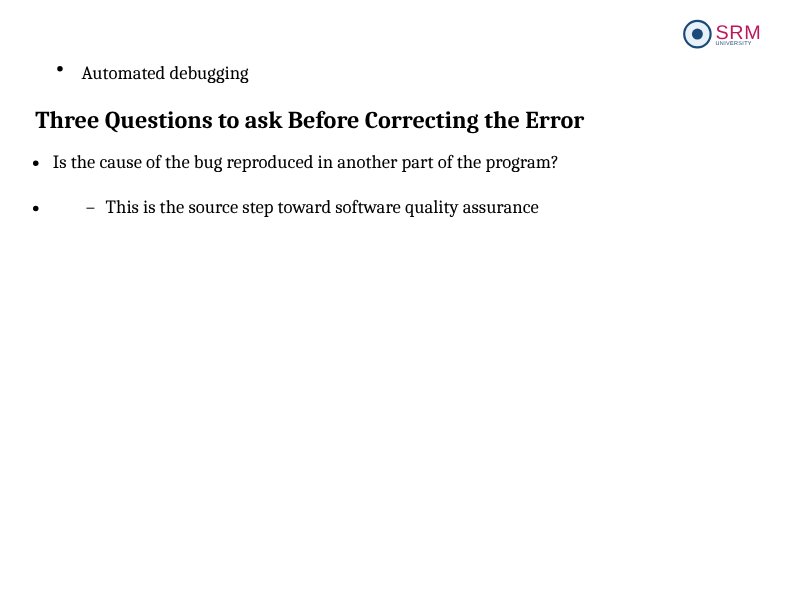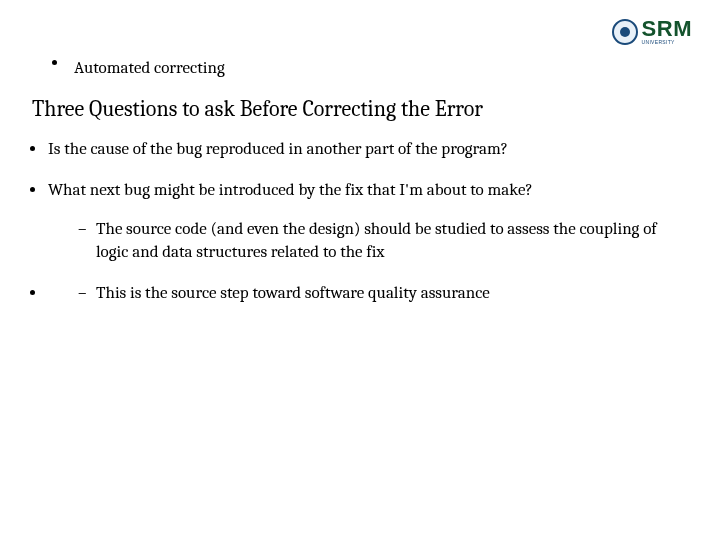--- a/index.html
+++ b/index.html
@@ -44,23 +44,23 @@
     border-radius: 50%;
     background: #1a4a7a;
   }
   .logo-text {
     display: flex;
     flex-direction: column;
     line-height: 1;
   }
   .logo-srm {
     font-family: Arial, sans-serif;
-    font-weight: 700;
-    font-size: 22px;
-    color: #14532d;
+    font-weight: 400;
+    font-size: 18px;
+    color: #be185d;
     letter-spacing: 0.5px;
   }
   .logo-sub {
     font-family: Arial, sans-serif;
     font-size: 5px;
     color: #1a4a7a;
     letter-spacing: 0.3px;
   }
   .topline {
     position: absolute;
@@ -78,21 +78,21 @@
     border-radius: 50%;
   }
   .topline .txt {
     margin-left: 18px;
   }
   .heading {
     position: absolute;
     top: 96px;
     left: 32px;
     font-size: 22px;
-    font-weight: 400;
+    font-weight: 700;
   }
   ul.main {
     position: absolute;
     top: 138px;
     left: 24px;
     right: 46px;
     margin: 0;
     padding: 0;
     list-style: none;
     font-size: 17px;
@@ -139,39 +139,31 @@
   <div class="logo">
     <div class="logo-seal"></div>
     <div class="logo-text">
       <span class="logo-srm">SRM</span>
       <span class="logo-sub">UNIVERSITY</span>
     </div>
   </div>
 
   <div class="topline">
     <span class="dot"></span>
-    <span class="txt">Automated correcting</span>
+    <span class="txt">Automated debugging</span>
   </div>
 
   <div class="heading">Three Questions to ask Before Correcting the Error</div>
 
   <ul class="main">
 
     <li>
       <span class="li-text">Is the cause of the bug reproduced in another part of the program?</span>
     </li>
 
-    <li>
-      <span class="li-text">What next bug might be introduced by the fix that I'm about to make?</span>
-      <ul class="sub">
-        <li>
-          <span>The source code (and even the design) should be studied to assess the coupling of logic and data structures related to the fix</span>
-        </li>
-      </ul>
-    </li>
 
     <li>
       <ul class="sub">
         <li>
           <span>This is the source step toward software quality assurance</span>
         </li>
       </ul>
     </li>
 
   </ul>

